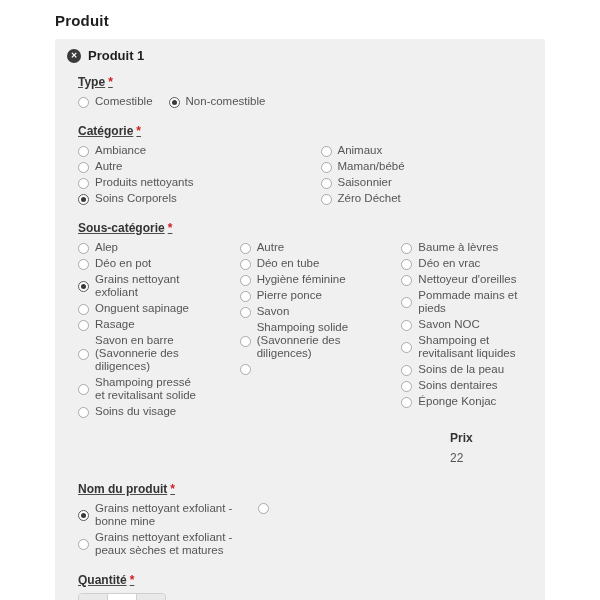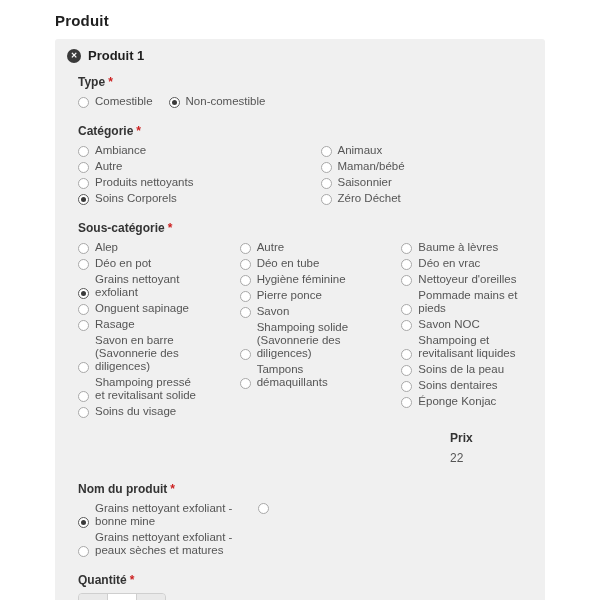--- a/index.html
+++ b/index.html
@@ -24,26 +24,26 @@
   .panel-header { display: flex; align-items: center; gap: 7px; }
   .close-btn {
     width: 14px; height: 14px; border-radius: 50%;
     background: #3a3a3a; color: #ffffff;
     font-size: 8px; line-height: 14px; text-align: center;
     font-weight: bold; cursor: pointer; flex: 0 0 auto;
   }
   .panel-title { font-size: 13px; font-weight: bold; color: #1f1f1f; }
   .fields { margin-left: 11px; margin-top: 9px; }
   .field { margin-bottom: 10px; }
-  .label-row { margin-bottom: 5px; }
+  .label-row { margin-bottom: 5px; text-decoration: underline; }
   .field-label { font-size: 12px; font-weight: bold; color: #333333; }
   .req { color: #cc1f1f; font-size: 12px; font-weight: bold; margin-left: 3px; }
 
   .radio-item {
-    display: flex; align-items: flex-end; gap: 6px;
+    display: flex; align-items: center; gap: 6px;
     margin-bottom: 3px; cursor: pointer;
   }
   .radio-circle {
     width: 11px; height: 11px; border-radius: 50%;
     border: 1px solid #a8a8a8; background: #ffffff;
     flex: 0 0 auto; margin-top: 1px; position: relative;
   }
   .radio-item.selected .radio-circle { border-color: #5a5a5a; }
   .radio-item.selected .radio-circle::after {
     content: ""; position: absolute; left: 2px; top: 2px;
@@ -217,21 +217,20 @@
               <label class="radio-item">
                 <span class="radio-circle"></span>
                 <span class="radio-text">Savon</span>
               </label>
               <label class="radio-item">
                 <span class="radio-circle"></span>
                 <span class="radio-text">Shampoing solide (Savonnerie des diligences)</span>
               </label>
               <label class="radio-item">
                 <span class="radio-circle"></span>
-                <span class="radio-text">Tampons démaquillants</span>
               </label>
             </div>
           <div class="col-3">
 
           <label class="radio-item">
                 <span class="radio-circle"></span>
                 <span class="radio-text">Baume à lèvres</span>
               </label>
               <label class="radio-item">
                 <span class="radio-circle"></span>

